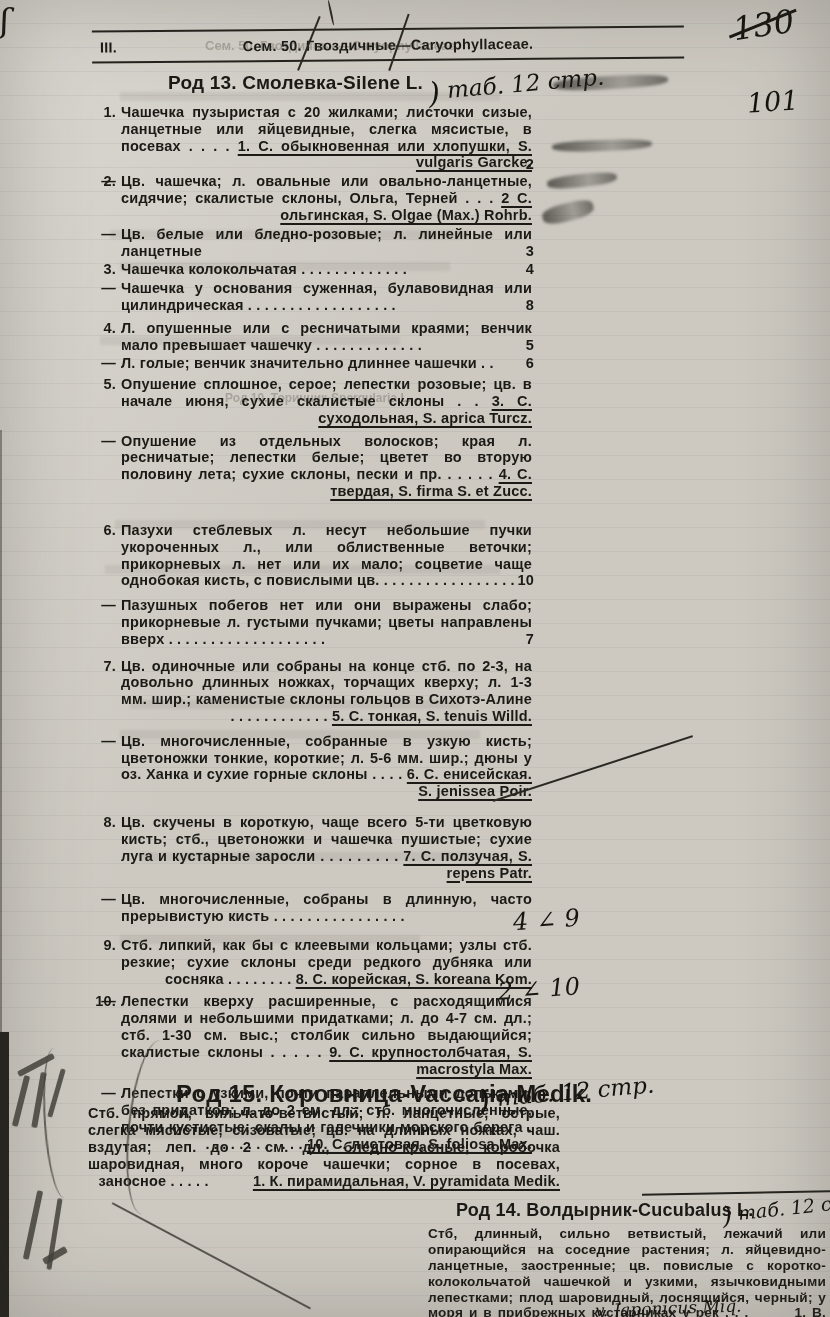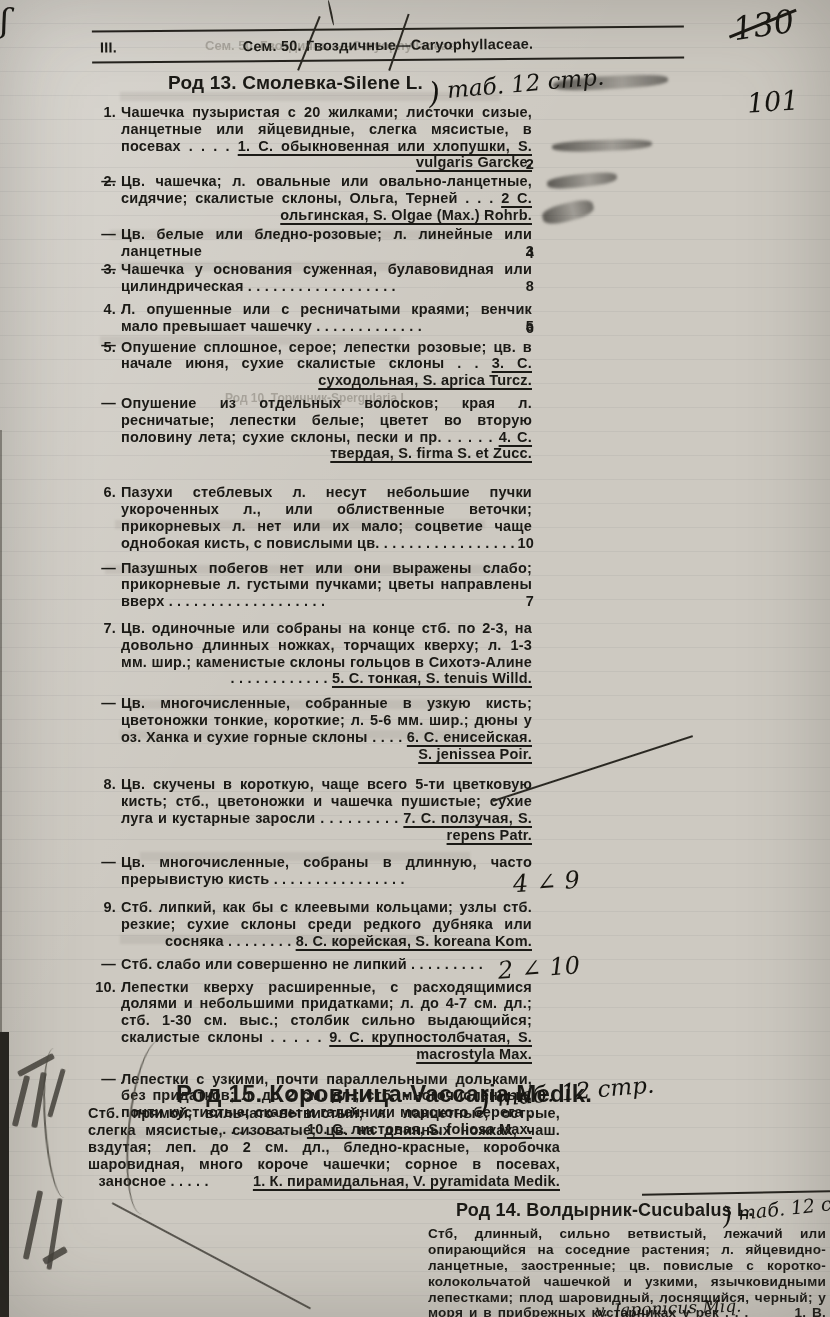--- a/index.html
+++ b/index.html
@@ -124,39 +124,39 @@
       
     </div>
 
     <div class="k-item">
       <span class="k-marker">—</span><span class="k-pre">Цв. белые или бледно-розовые; л. линейные или ланцетные</span>
       <span class="k-tail">3</span>
       
     </div>
 
     <div class="k-item">
-      <span class="k-marker">3.</span>
+      <span class="k-marker">3.</span><span class="k-pre">Чашечка колокольчатая . . . . . . . . . . . . .</span>
       <span class="k-tail">4</span>
       
     </div>
 
     <div class="k-item">
       <span class="k-marker">—</span><span class="k-pre">Чашечка у основания суженная, булавовидная или цилиндрическая . . . . . . . . . . . . . . . . . .</span>
       <span class="k-tail">8</span>
       
     </div>
 
     <div class="k-item" style="margin-top: 6px;">
       <span class="k-marker">4.</span><span class="k-pre">Л. опушенные или с ресничатыми краями; венчик мало превышает чашечку . . . . . . . . . . . . .</span>
       <span class="k-tail">5</span>
       
     </div>
 
     <div class="k-item">
-      <span class="k-marker">—</span>
+      <span class="k-marker">—</span><span class="k-pre">Л. голые; венчик значительно длиннее чашечки . .</span>
       <span class="k-tail">6</span>
       
     </div>
 
     <div class="k-item has-species" style="margin-top: 4px;">
       <span class="k-marker">5.</span><span class="k-pre">Опушение сплошное, серое; лепестки розовые; цв. в начале июня, сухие скалистые склоны . . </span><span class="k-species">3. С. суходольная, S. aprica Turcz.</span>
       
       
     </div>
 
@@ -202,21 +202,21 @@
       <span class="k-tailhw">4 ∠ 9</span>
     </div>
 
     <div class="k-item has-species" style="margin-top: 12px;">
       <span class="k-marker">9.</span><span class="k-pre">Стб. липкий, как бы с клеевыми кольцами; узлы стб. резкие; сухие склоны среди редкого дубняка или сосняка . . . . . . . . </span><span class="k-species">8. С. корейская, S. koreana Kom.</span>
       
       
     </div>
 
     <div class="k-item" style="margin-top: 6px;">
-      <span class="k-marker">—</span><span class="k-pre">Стб. слабо или совершенно не липкий . . . . . . . . .</span>
+      <span class="k-marker">—</span>
       
       <span class="k-tailhw">2 ∠ 10</span>
     </div>
 
     <div class="k-item has-species" style="margin-top: 6px;">
       <span class="k-marker">10.</span><span class="k-pre">Лепестки кверху расширенные, с расходящимися долями и небольшими придатками; л. до 4-7 см. дл.; стб. 1-30 см. выс.; столбик сильно выдающийся; скалистые склоны . . . . . </span><span class="k-species">9. С. крупностолбчатая, S. macrostyla Max.</span>
       
       
     </div>
 

